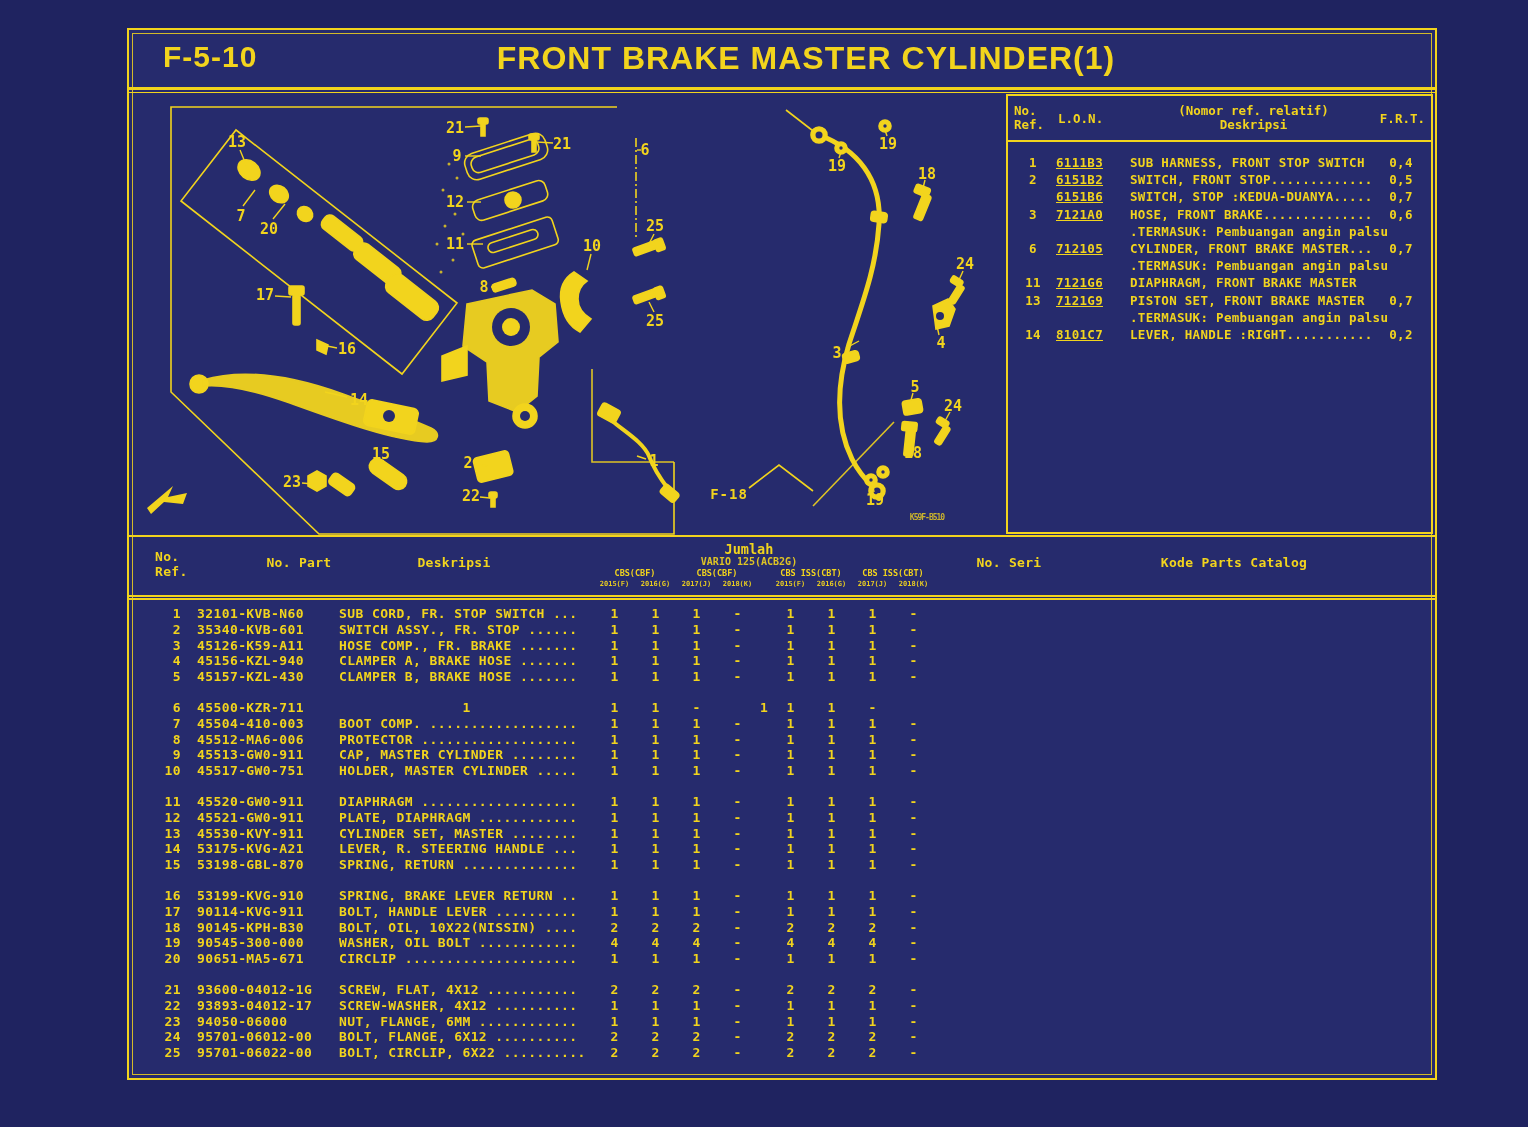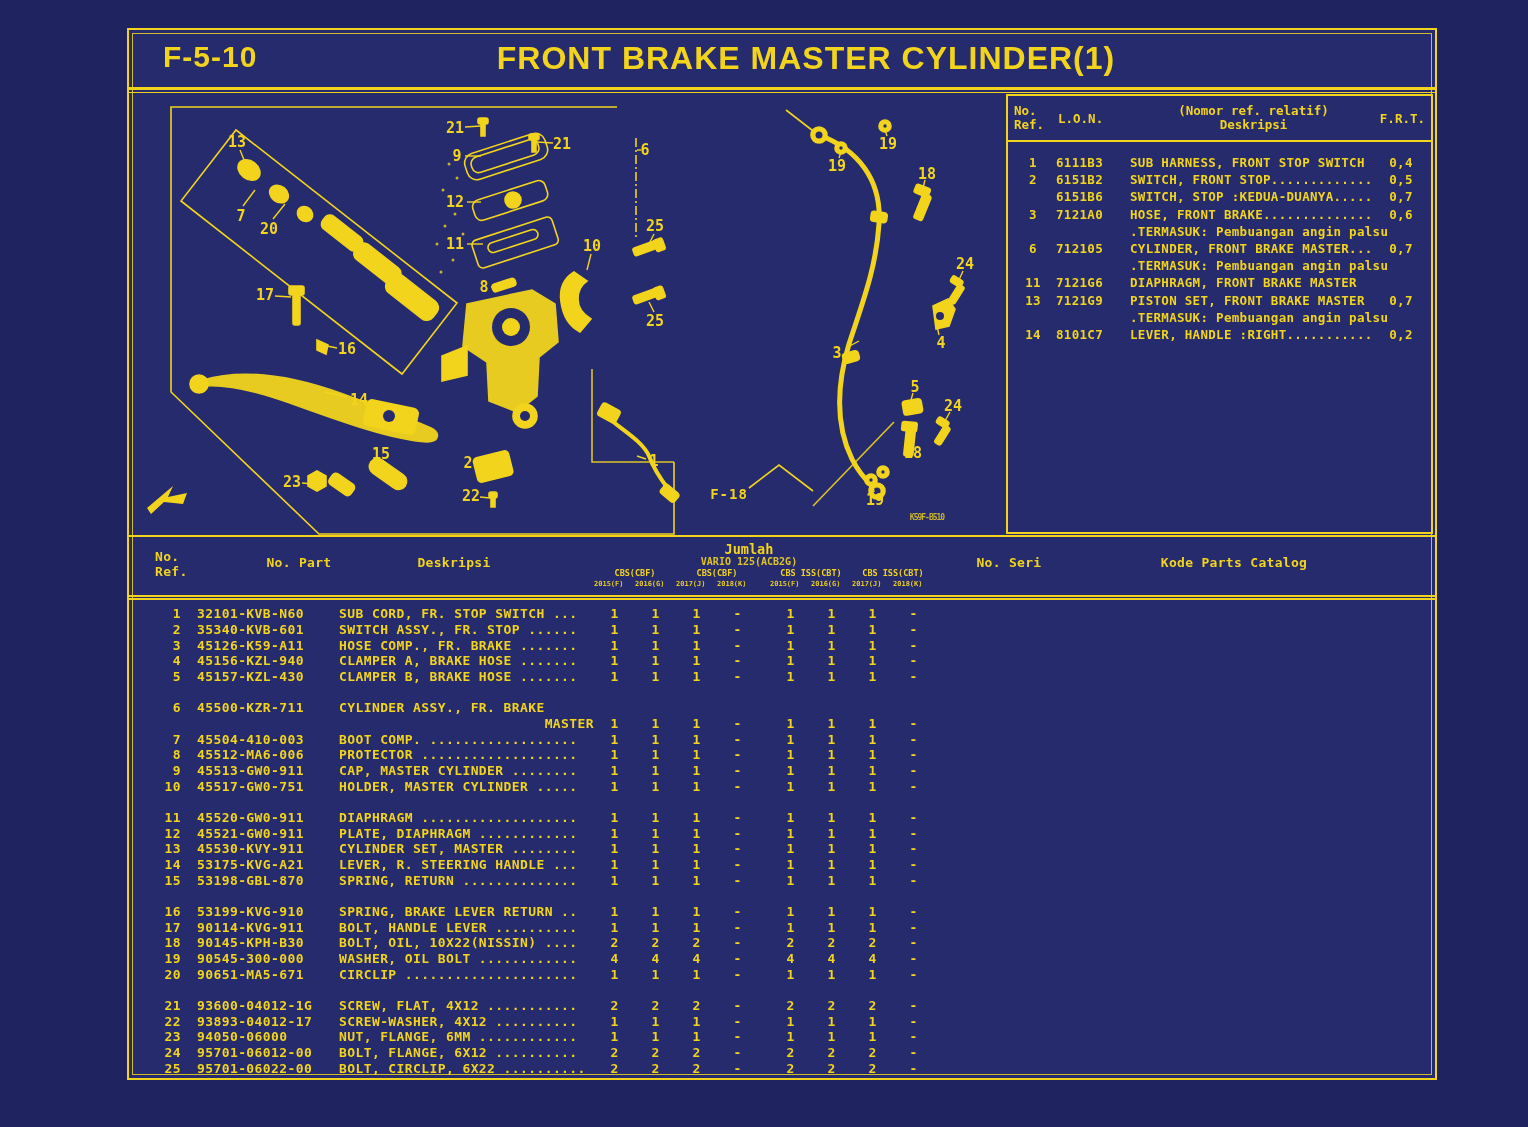--- a/index.html
+++ b/index.html
@@ -44,40 +44,40 @@
   }
   .ref-head{
     display:grid;grid-template-columns:44px 78px 1fr 54px;align-items:center;
     height:46px;border-bottom:2px solid var(--ink);box-sizing:border-box;padding:0 6px;
   }
   .ref-head .two{white-space:pre-line;line-height:14px;}
   .ref-head .mid{text-align:center;line-height:14px;white-space:pre-line;}
   .ref-body{padding:12px 6px 0 6px;}
   .rrow{display:grid;grid-template-columns:38px 78px 1fr 48px;line-height:17.2px;letter-spacing:.3px;}
   .rrow .rc{text-align:center;}
-  .rrow .rl{padding-left:4px;}
+  .rrow .rl{padding-left:4px;text-decoration:underline;}
   .rrow .rd{white-space:pre;}
   .rrow .rf{text-align:center;}
   
   .parts-head{
     position:absolute;left:0;top:505px;width:100%;height:62px;
     border-top:2px solid var(--ink);border-bottom:2px solid var(--ink);box-sizing:border-box;
     font-weight:bold;
   }
   .parts-head::after{content:"";position:absolute;left:0;right:0;bottom:-5px;height:2px;background:var(--ink);}
   .ph{position:absolute;font-size:13px;letter-spacing:.3px;}
   .ph-noref{left:26px;top:12px;white-space:pre-line;line-height:15px;}
   .ph-nopart{left:90px;top:18px;width:160px;text-align:center;}
   .ph-desc{left:240px;top:18px;width:170px;text-align:center;}
   .ph-noseri{left:800px;top:18px;width:160px;text-align:center;}
   .ph-kode{left:1000px;top:18px;width:210px;text-align:center;}
   .jum-title{position:absolute;left:520px;top:4px;width:200px;text-align:center;font-size:13.5px;}
   .jum-sub{position:absolute;left:520px;top:19px;width:200px;text-align:center;font-size:10px;opacity:.9;}
   .jum-group{position:absolute;top:31px;width:96px;text-align:center;font-size:8.5px;}
-  .jum-year{position:absolute;top:43px;width:41px;font-size:7px;opacity:.95;}
+  .jum-year{position:absolute;top:43px;width:41px;text-align:center;font-size:7px;opacity:.95;}
   
   .parts-body{position:absolute;left:20px;top:576px;width:1270px;font-weight:bold;font-size:13px;}
   .prow{
     display:grid;
     grid-template-columns:44px 146px 255px 41px 41px 41px 41px 12px 41px 41px 41px 41px;
     line-height:15.8px;letter-spacing:.4px;align-items:start;
   }
   .prow .ref{text-align:right;padding-right:12px;}
   .prow .part{padding-left:4px;}
   .prow .desc{white-space:pre;}
@@ -479,21 +479,20 @@
         <span></span>
         <span class="qty">1</span>
         <span class="qty">1</span>
         <span class="qty">1</span>
         <span class="qty">-</span>
       </div>
       <div class="pgap"></div>
       <div class="prow">
         <span class="ref">6</span>
         <span class="part">45500-KZR-711</span>
-        <span class="desc"><div>CYLINDER ASSY., FR. BRAKE</div><div class="l2">MASTER</div></span>
         <span class="qty">1</span>
         <span class="qty">1</span>
         <span class="qty">1</span>
         <span class="qty">-</span>
         <span></span>
         <span class="qty">1</span>
         <span class="qty">1</span>
         <span class="qty">1</span>
         <span class="qty">-</span>
       </div>

